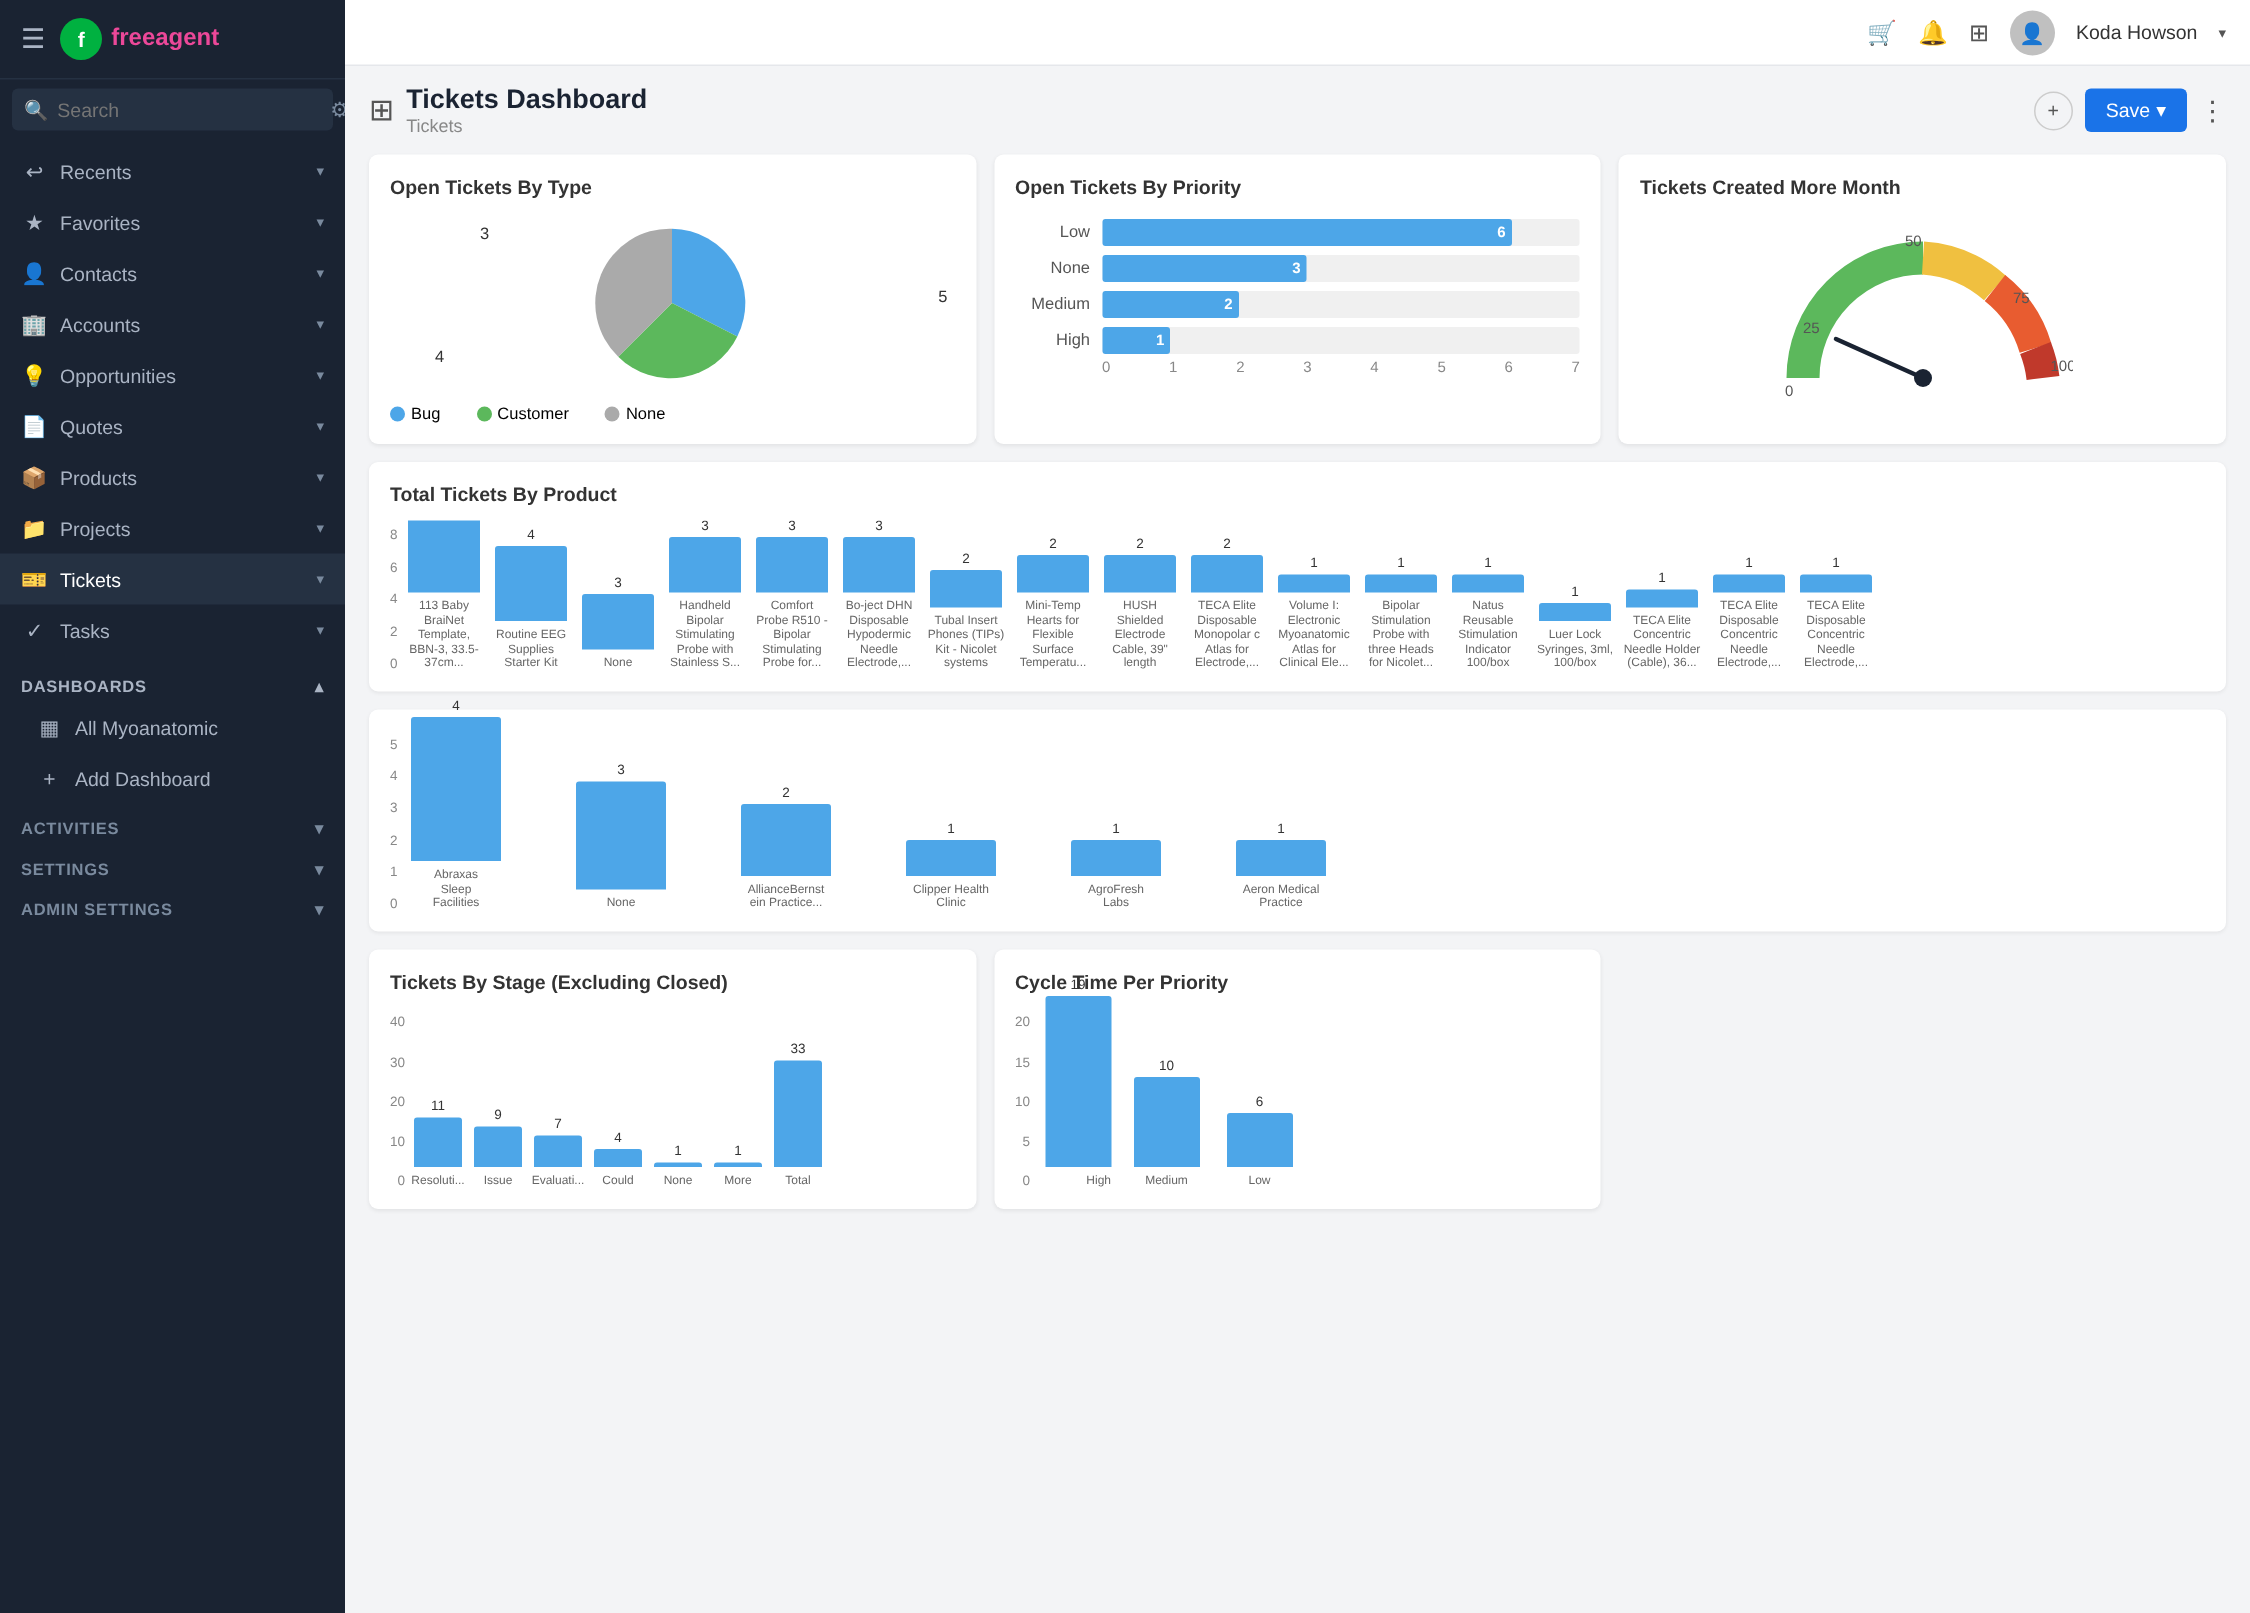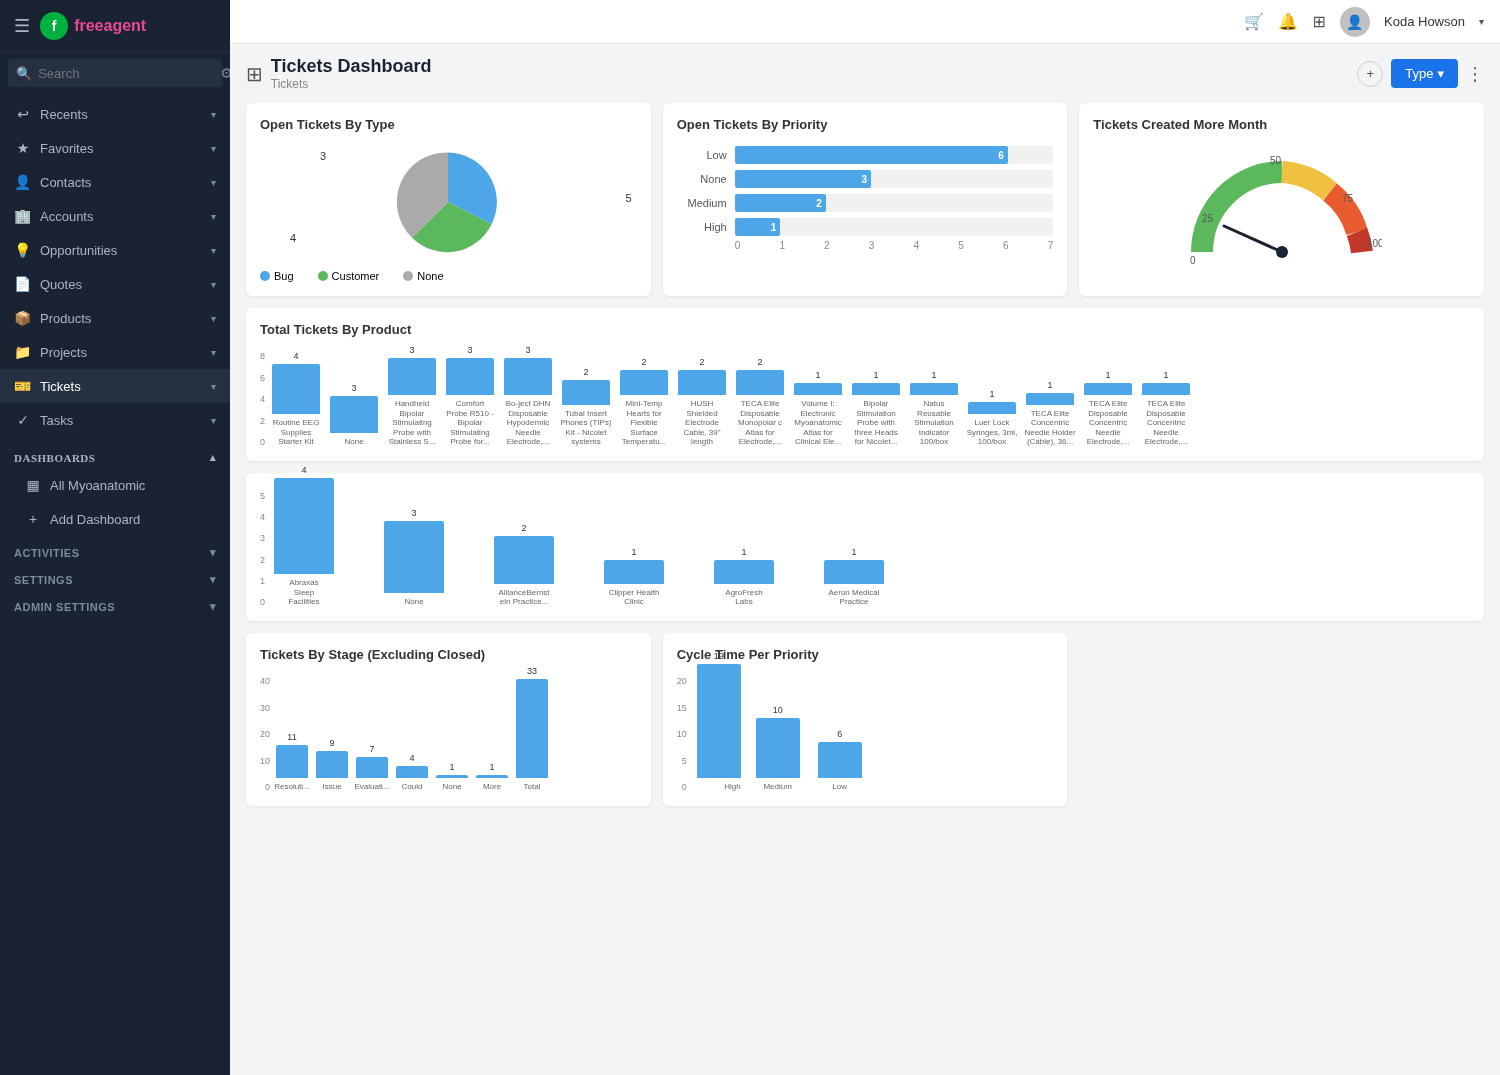--- a/index.html
+++ b/index.html
@@ -15,21 +15,21 @@
     .search-icon { color: #7a8a9e; font-size: 13px; }
     .settings-icon-btn { color: #7a8a9e; font-size: 14px; cursor: pointer; margin-left: auto; }
 
     .sidebar-section { padding: 4px 0; }
     .sidebar-item { display: flex; align-items: center; padding: 9px 14px; cursor: pointer; color: #aab4c4; gap: 8px; font-size: 13px; }
     .sidebar-item.active { color: #fff; }
     .sidebar-item .item-icon { width: 18px; text-align: center; font-size: 14px; }
     .sidebar-item .item-label { flex: 1; }
     .sidebar-item .chevron { font-size: 10px; color: #7a8a9e; }
     .sidebar-divider { font-size: 11px; font-weight: 600; color: #7a8a9e; padding: 10px 14px 4px; letter-spacing: 0.5px; display: flex; align-items: center; justify-content: space-between; cursor: pointer; }
-    .sidebar-divider.expanded { color: #aab4c4; font-family: Liberation Serif, serif; }
+    .sidebar-divider.expanded { color: #aab4c4; }
 
     
     .main-area { flex: 1; display: flex; flex-direction: column; overflow: hidden; }
     .topnav { background: #fff; height: 44px; display: flex; align-items: center; justify-content: flex-end; padding: 0 16px; gap: 14px; border-bottom: 1px solid #e5e7eb; flex-shrink: 0; }
     .topnav-icon { font-size: 16px; color: #555; cursor: pointer; }
     .avatar { width: 30px; height: 30px; border-radius: 50%; background: #c0c0c0; display: flex; align-items: center; justify-content: center; overflow: hidden; }
     .user-name { color: #333; font-size: 13px; cursor: pointer; }
 
     
     .content { flex: 1; overflow-y: auto; padding: 12px 16px; background: #f3f4f6; }
@@ -194,21 +194,21 @@
       <div class="dash-title-area">
         <span class="dash-icon">⊞</span>
         <div>
           <div class="dash-title">Tickets Dashboard</div>
           <div class="dash-subtitle">Tickets</div>
         </div>
       </div>
       <div class="dash-actions">
         <div class="add-btn">+</div>
         <button class="save-btn">
-          <span>Type</span>
+          <span>Save</span>
           <span>▾</span>
         </button>
         <button class="more-btn">⋮</button>
       </div>
     </div>
 
     <div class="grid-3">
 
       <div class="card">
         <div class="card-title">Open Tickets By Type</div>
@@ -321,20 +321,24 @@
         <div class="y-axis" style="padding-top:4px;">
           <span>8</span>
             <span>6</span>
             <span>4</span>
             <span>2</span>
             <span>0</span>
         </div>
         <div style="display:flex; align-items:flex-end; gap:4px; height:100px; flex:1; min-width:800px; overflow-x:auto;">
 
           <div class="bar-wrap" style="min-width:54px;">
+            <div class="bar" style="width:48px;height:87px;"></div>
+            <div class="bar-lbl">113 Baby BraiNet Template, BBN-3, 33.5-37cm...</div>
+          </div>
+          <div class="bar-wrap" style="min-width:54px;">
             <div class="bar" style="width:48px;height:50px;">
                 <span class="bar-val">4</span>
               </div>
             <div class="bar-lbl">Routine EEG Supplies Starter Kit</div>
           </div>
           <div class="bar-wrap" style="min-width:54px;">
             <div class="bar" style="width:48px;height:37px;">
                 <span class="bar-val">3</span>
               </div>
             <div class="bar-lbl">None</div>
@@ -524,21 +528,21 @@
                 </div>
               <div class="bar-lbl">None</div>
             </div>
             <div class="bar-wrap" style="min-width:36px;">
               <div class="bar" style="width:32px;height:3px;">
                   <span class="bar-val">1</span>
                 </div>
               <div class="bar-lbl">More</div>
             </div>
             <div class="bar-wrap" style="min-width:36px;">
-              <div class="bar" style="width:32px;height:99px;">
+              <div class="bar" style="width:32px;height:71px;">
                   <span class="bar-val">33</span>
                 </div>
               <div class="bar-lbl">Total</div>
             </div>
           </div>
         </div>
       </div>
 
       <div class="card">
         <div class="card-title">Cycle Time Per Priority</div>

